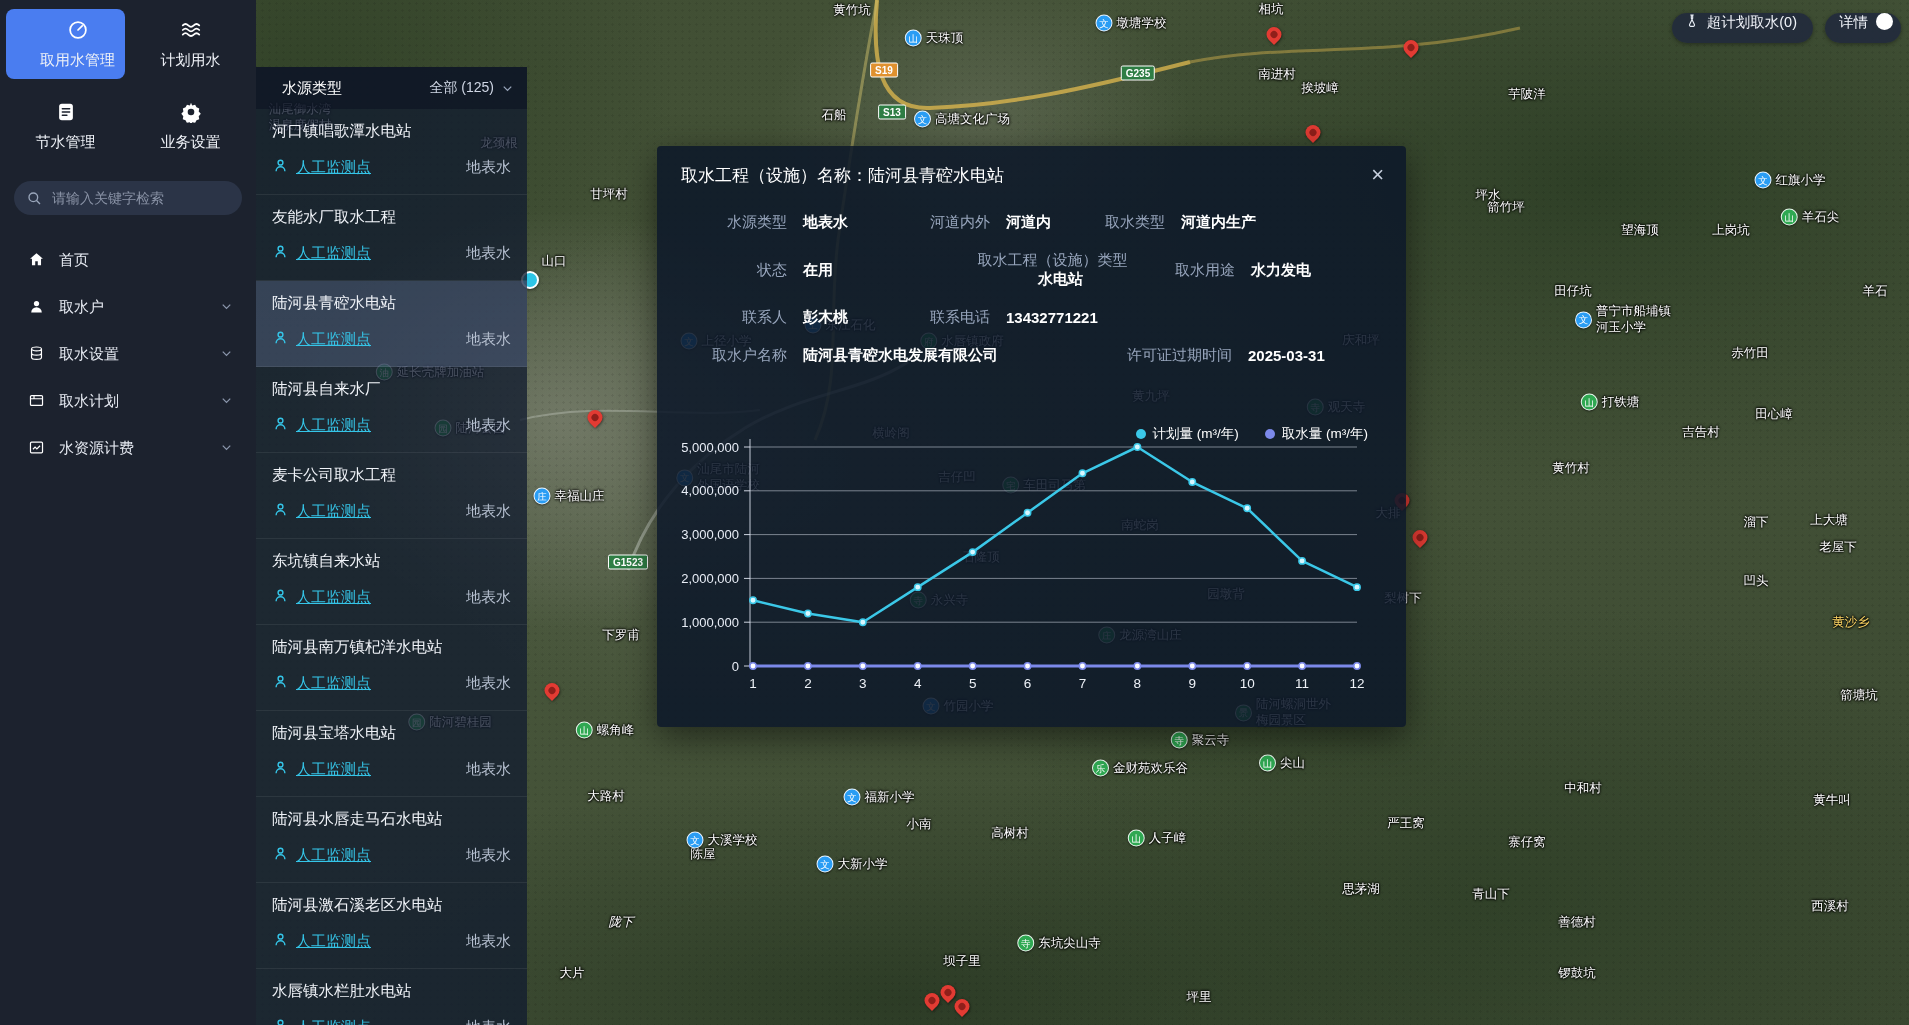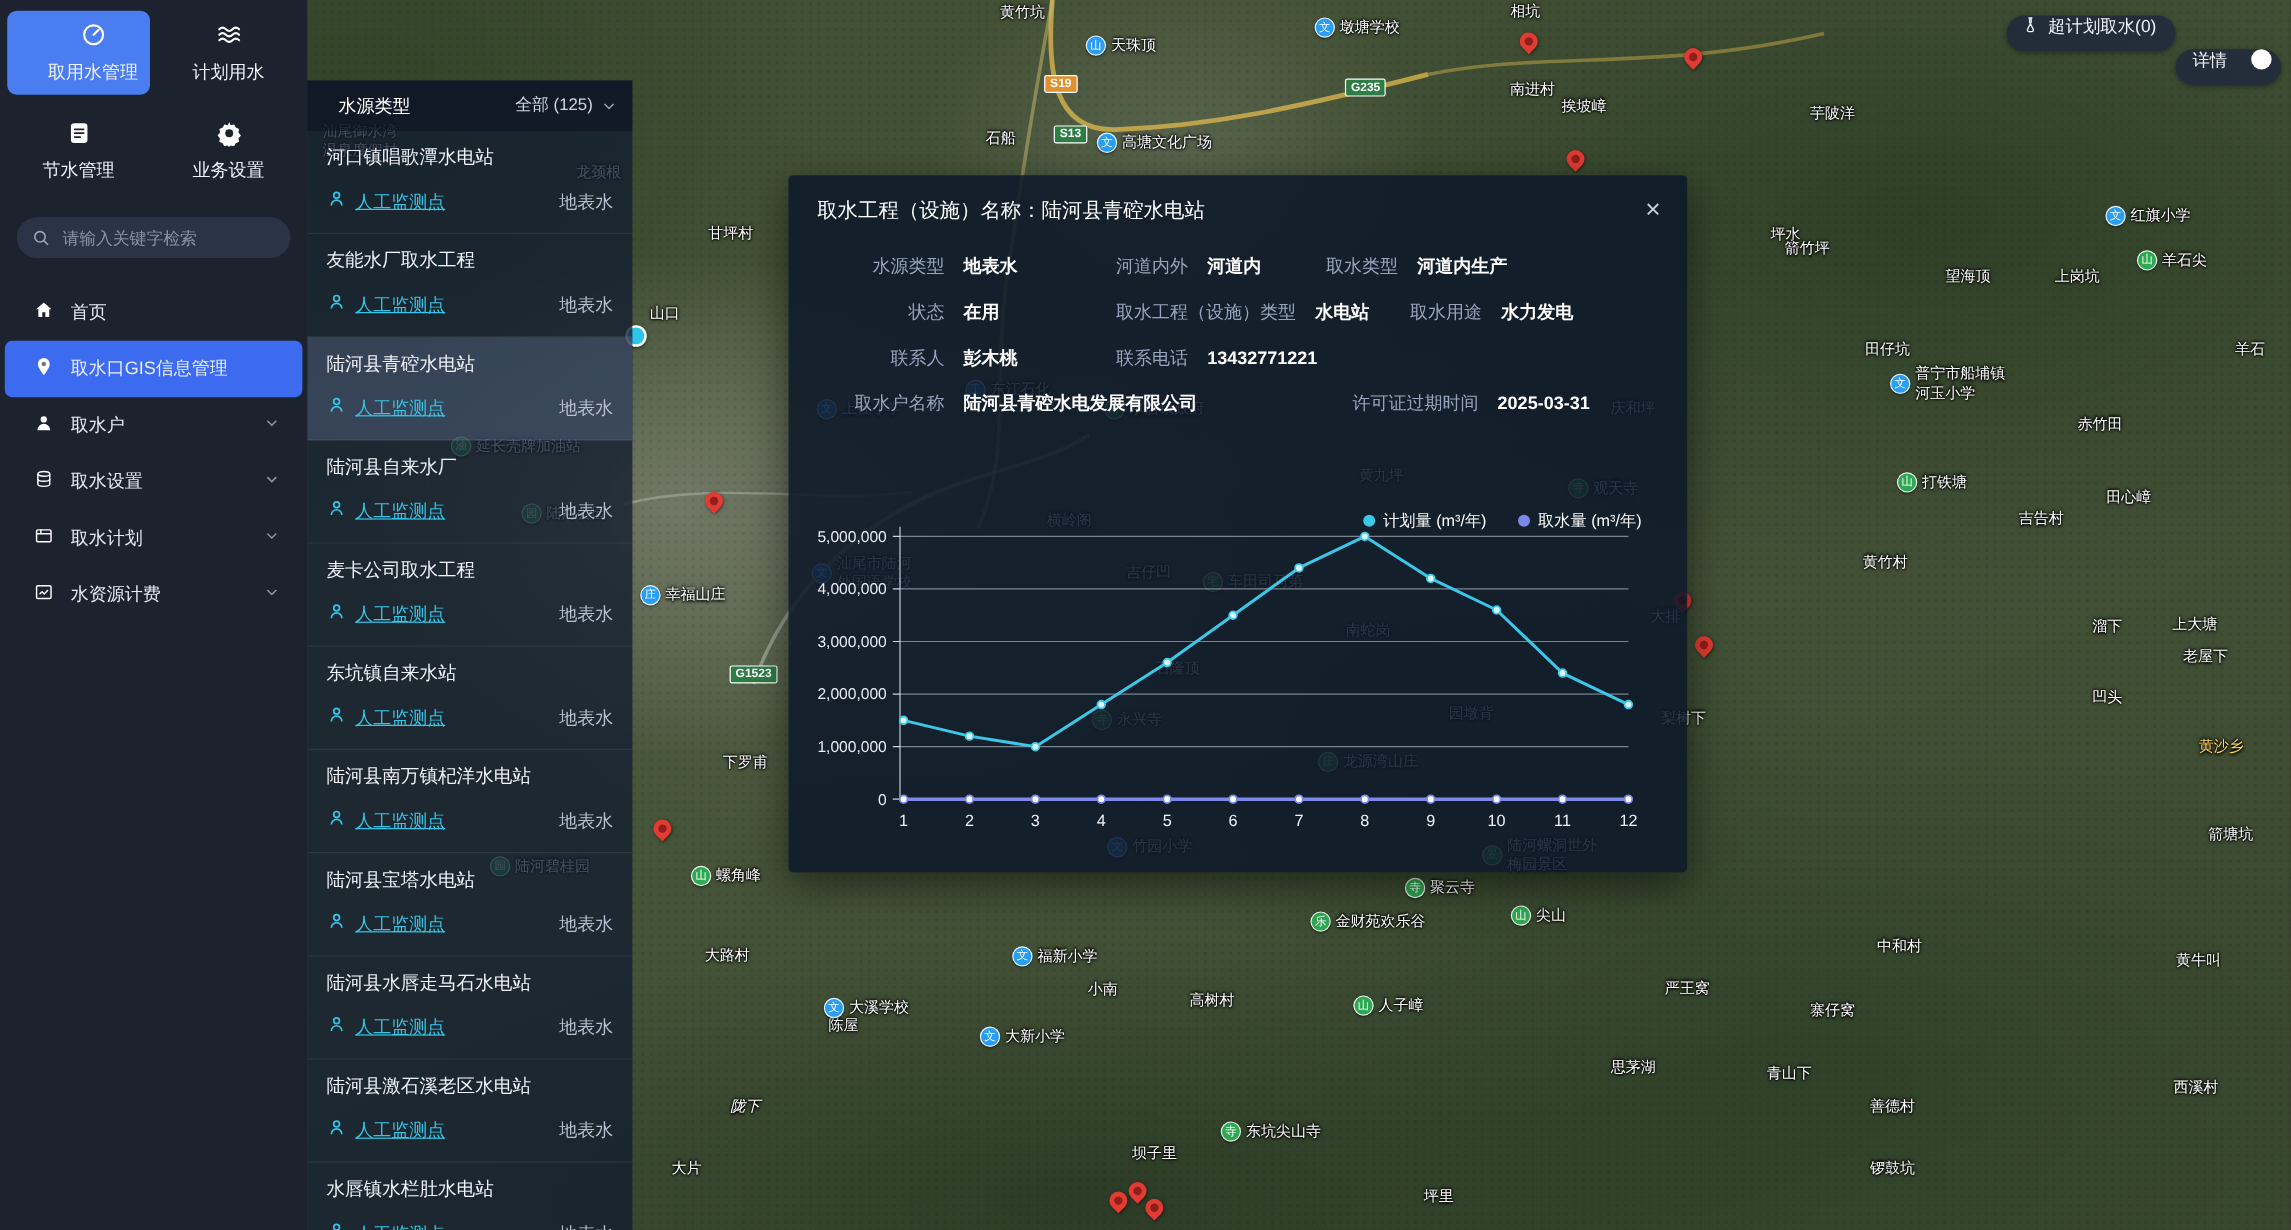--- a/index.html
+++ b/index.html
@@ -38,21 +38,21 @@
     transform-origin:50% 50%;box-shadow:0 1px 3px rgba(0,0,0,.55);}
   .pin::after{content:"";position:absolute;inset:4px;background:#8f1f1a;border-radius:50%;}
   .pin.cyan{width:14px;height:14px;background:#2ec5e6;border-radius:50%;border:2px solid #fff;
     transform:translate(-50%,-50%);}
   .pin.cyan::after{display:none;}
   
   .ctrl{position:absolute;top:13px;height:30px;border-radius:15px;z-index:45;
     background:rgba(33,42,60,.9);color:#f0f3f9;display:flex;
     font-size:14.5px;box-shadow:0 1px 4px rgba(0,0,0,.4);cursor:pointer;}
   #overplan{right:96px;padding:0 16px 0 12px;gap:7px;}
-  #detailtoggle{right:8px;padding:0 8px 0 14px;gap:20px;margin-top:28px;}
+  #detailtoggle{right:8px;padding:0 8px 0 14px;gap:8px;}
   .knob{width:17px;height:17px;border-radius:50%;background:#fff;}
   
   .sidebar{position:absolute;left:0;top:0;bottom:0;width:256px;background:#1c222e;z-index:60;
     display:flex;flex-direction:column;}
   .tiles{display:grid;grid-template-columns:1fr 1fr;gap:12px 6px;padding:9px 6px 4px;}
   .tile{height:70px;border-radius:8px;display:flex;flex-direction:column;align-items:center;
     justify-content:center;gap:7px;color:#eef1f7;font-size:15px;cursor:pointer;}
   .tile.active{background:#4a7df0;padding-left:24px;}
   .tile svg{width:22px;height:22px;}
   .sb-search{margin:16px 14px 8px;height:34px;border-radius:17px;background:#2b3447;
@@ -486,27 +486,20 @@
     </span>
     <input data-interactable="true" placeholder="请输入关键字检索" style="">
   </div>
   <div class="menu" id="menu" data-interactable="false">
       <div class="mitem" data-interactable="true">
         <span data-interactable="false"><svg viewBox="0 0 24 24" fill="#fff">
             <path d="M12 3l9 8h-2.6v9h-4.6v-5.6h-3.6V20H5.6v-9H3z"></path>
           </svg></span>
         <span data-interactable="false">首页</span>
       </div>
-      <div class="mitem active" data-interactable="true">
-        <span data-interactable="false"><svg viewBox="0 0 24 24" fill="#fff">
-            <path d="M12 2a7 7 0 0 0-7 7c0 5 7 13 7 13s7-8 7-13a7 7 0 0 0-7-7z"></path>
-            <circle cx="12" cy="9" r="2.6" fill="rgba(0,0,30,0.55)"></circle>
-          </svg></span>
-        <span data-interactable="false">取水口GIS信息管理</span>
-      </div>
       <div class="mitem" data-interactable="true">
         <span data-interactable="false"><svg viewBox="0 0 24 24" fill="#fff">
             <circle cx="12" cy="7.8" r="3.7"></circle>
             <path d="M4.5 20.5a7.5 7.5 0 0 1 15 0z"></path>
           </svg></span>
         <span data-interactable="false">取水户</span>
         <span class="chev" data-interactable="false"><svg viewBox="0 0 24 24" fill="none" stroke="#8b97ad" stroke-width="2">
             <path d="M6 9l6 6 6-6"></path>
           </svg></span>
       </div>
@@ -697,21 +690,21 @@
         <div class="fcell" data-interactable="false">
           <span class="flabel" data-interactable="false">取水类型</span>
           <span class="fvalue" data-interactable="false">河道内生产</span>
         </div>
       </div>
       <div class="frow" data-interactable="false">
         <div class="fcell first" data-interactable="false" style="width: 243px;">
           <span class="flabel" data-interactable="false">状态</span>
           <span class="fvalue" data-interactable="false">在用</span>
         </div>
-        <div class="fcell" data-interactable="false" style="width: 245px;">
+        <div class="fcell" data-interactable="false" style="width: 245px; flex-direction: column;">
           <span class="flabel" data-interactable="false">取水工程（设施）类型</span>
           <span class="fvalue" data-interactable="false">水电站</span>
         </div>
         <div class="fcell" data-interactable="false">
           <span class="flabel" data-interactable="false">取水用途</span>
           <span class="fvalue" data-interactable="false">水力发电</span>
         </div>
       </div>
       <div class="frow" data-interactable="false">
         <div class="fcell first" data-interactable="false" style="width: 243px;">

